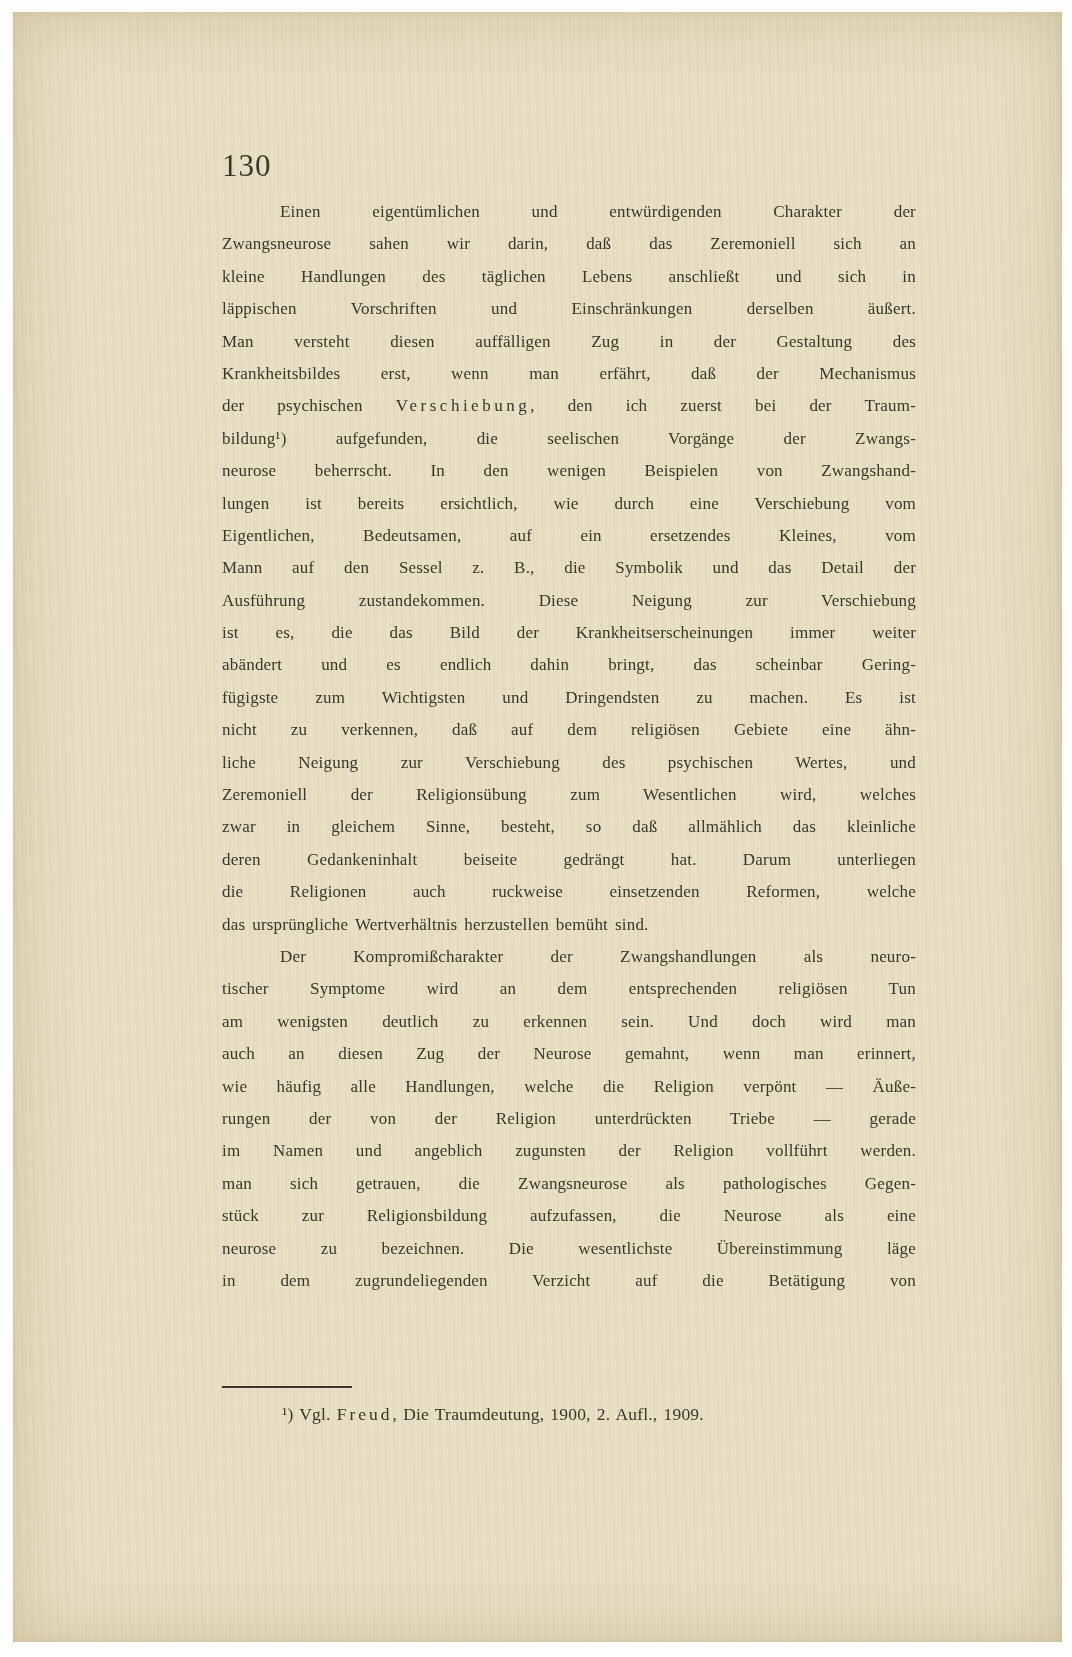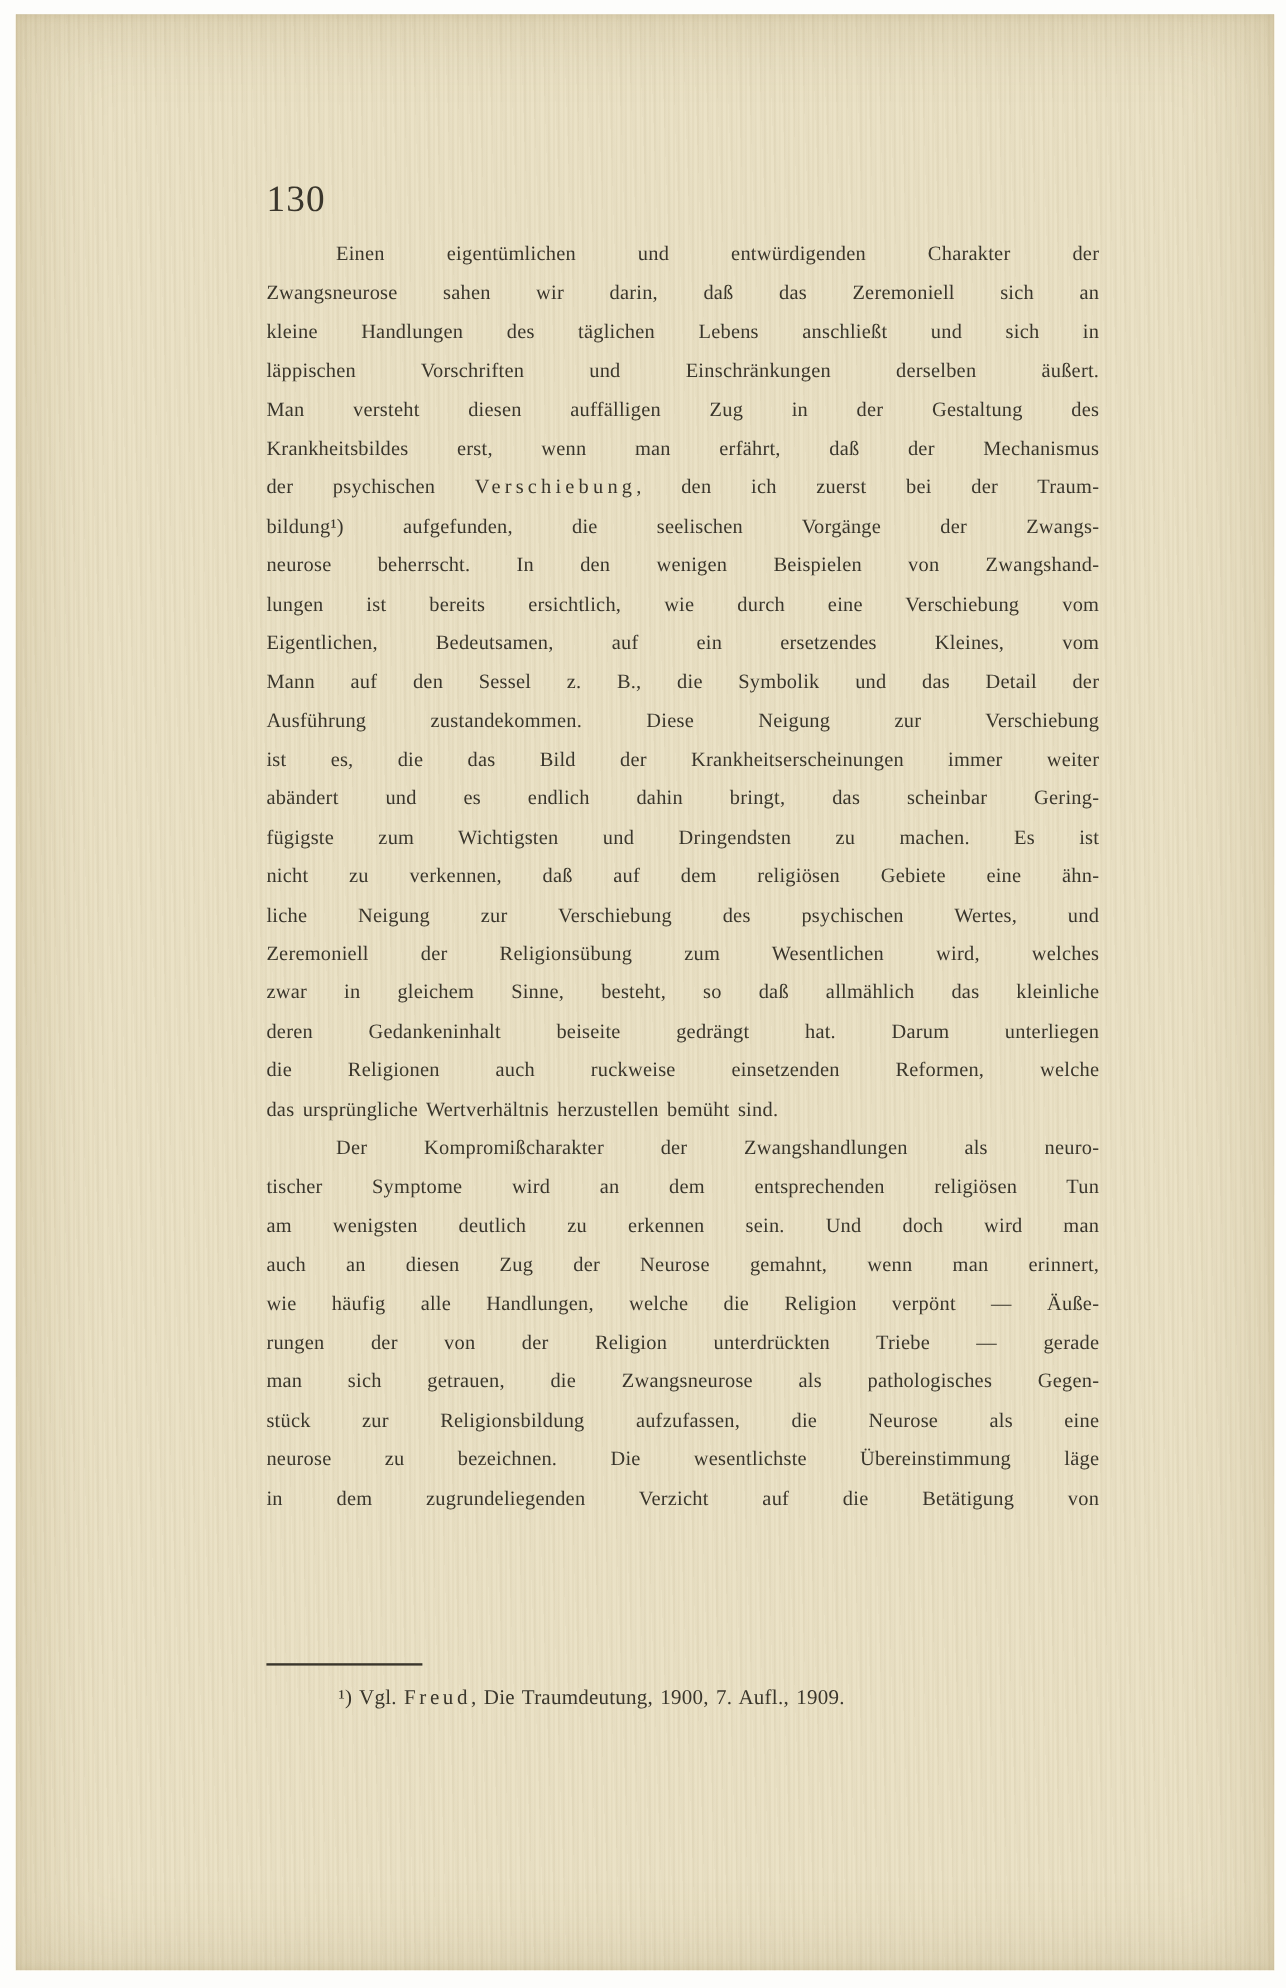--- a/index.html
+++ b/index.html
@@ -108,23 +108,24 @@
         <div class="line"><span>zwar in gleichem Sinne, besteht, so daß allmählich das kleinliche</span></div>
         <div class="line"><span>deren Gedankeninhalt beiseite gedrängt hat. Darum unterliegen</span></div>
         <div class="line"><span>die Religionen auch ruckweise einsetzenden Reformen, welche</span></div>
         <div class="line nojust"><span>das ursprüngliche Wertverhältnis herzustellen bemüht sind.</span></div>
         <div class="line indent"><span>Der Kompromißcharakter der Zwangshandlungen als neuro-</span></div>
         <div class="line"><span>tischer Symptome wird an dem entsprechenden religiösen Tun</span></div>
         <div class="line"><span>am wenigsten deutlich zu erkennen sein.  Und doch wird man</span></div>
         <div class="line"><span>auch an diesen Zug der Neurose gemahnt, wenn man erinnert,</span></div>
         <div class="line"><span>wie häufig alle Handlungen, welche die Religion verpönt — Äuße-</span></div>
         <div class="line"><span>rungen der von der Religion unterdrückten Triebe — gerade</span></div>
+        <div class="line"><span>im Namen und angeblich zugunsten der Religion vollführt werden.</span></div>
         <div class="line"><span>man sich getrauen, die Zwangsneurose als pathologisches Gegen-</span></div>
         <div class="line"><span>stück zur Religionsbildung aufzufassen, die Neurose als eine</span></div>
         <div class="line"><span>neurose zu bezeichnen. Die wesentlichste Übereinstimmung läge</span></div>
         <div class="line"><span>in dem zugrundeliegenden Verzicht auf die Betätigung von</span></div>
       </div>
 
     <div class="footnote-rule"></div>
 
-    <div class="footnote"><span>¹) Vgl. </span><span class="sperr">Freud</span><span>, Die Traumdeutung, 1900, 7. Aufl., 1909.</span></div>
+    <div class="footnote"><span>¹) Vgl. </span><span class="sperr">Freud</span><span>, Die Traumdeutung, 1900, 2. Aufl., 1909.</span></div>
   </div>
 </div>
 
 </body></html>

